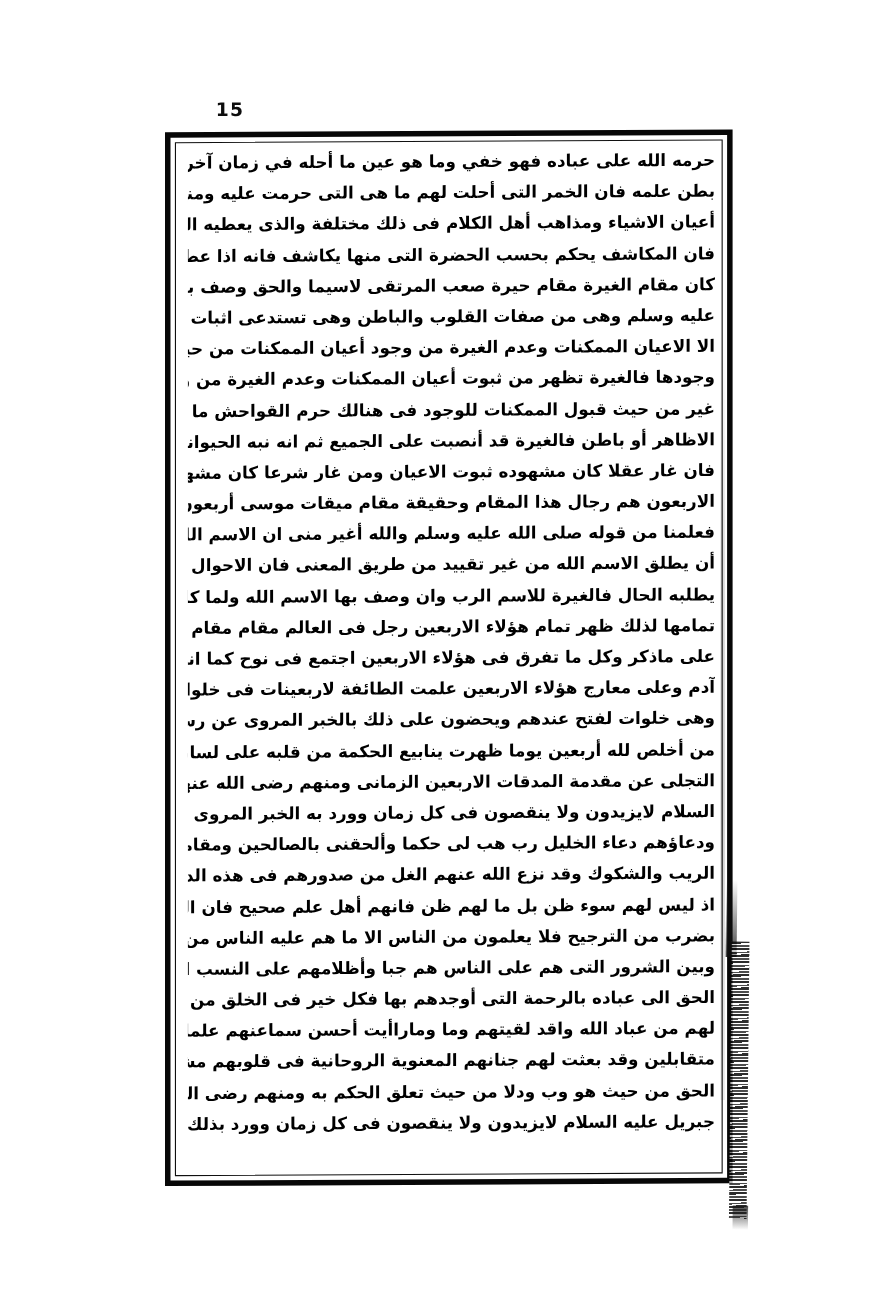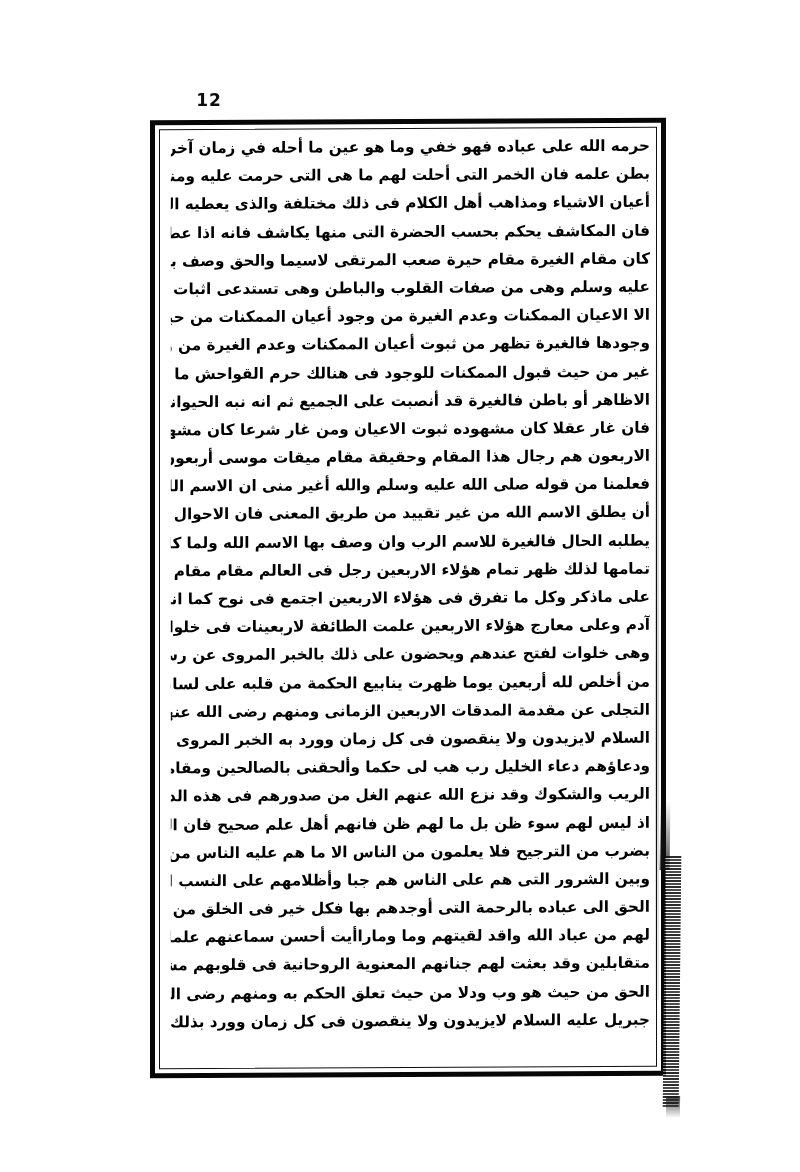--- a/index.html
+++ b/index.html
@@ -156,21 +156,21 @@
       rgba(0,0,0,0.35) 60%,
       rgba(0,0,0,0.15) 100%);
     opacity: 0.55;
   }
 </style>
 </head>
 <body>
 
 <div id="scan-sheet">
 
-  <div id="folio-number">12</div>
+  <div id="folio-number">15</div>
 
   <div id="text-frame">
     <div id="frame-outer"></div>
     <div id="frame-inner"></div>
     <div id="text-body">
         <div class="text-line"><span>حرمه الله على عباده فهو خفي وما هو عين ما أحله في زمان آخر ولا في شرع آخر فهذا هو الذى</span></div>
         <div class="text-line"><span>بطن علمه فان الخمر التى أحلت لهم ما هى التى حرمت عليه ومنع من شربها افعال الاحكام قد تكون</span></div>
         <div class="text-line"><span>أعيان الاشياء ومذاهب أهل الكلام فى ذلك مختلفة والذى يعطيه الكشف تقرير المذهبين</span></div>
         <div class="text-line"><span>فان المكاشف يحكم بحسب الحضرة التى منها يكاشف فانه اذا عطاه بذاتها ما هى عليه ومن هنا</span></div>
         <div class="text-line"><span>كان مقام الغيرة مقام حيرة صعب المرتقى لاسيما والحق وصف به نفسه على لسان رسوله صلى الله</span></div>

